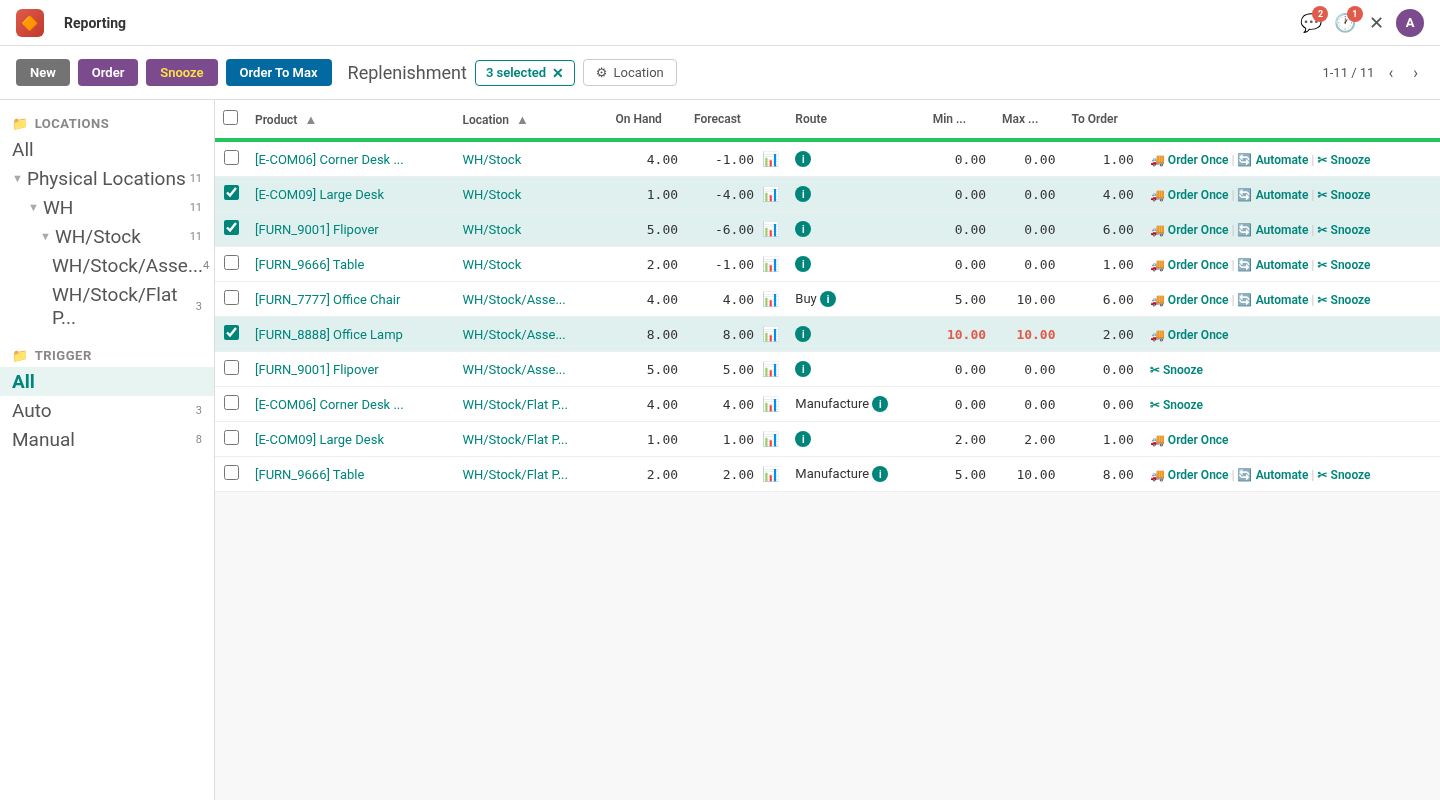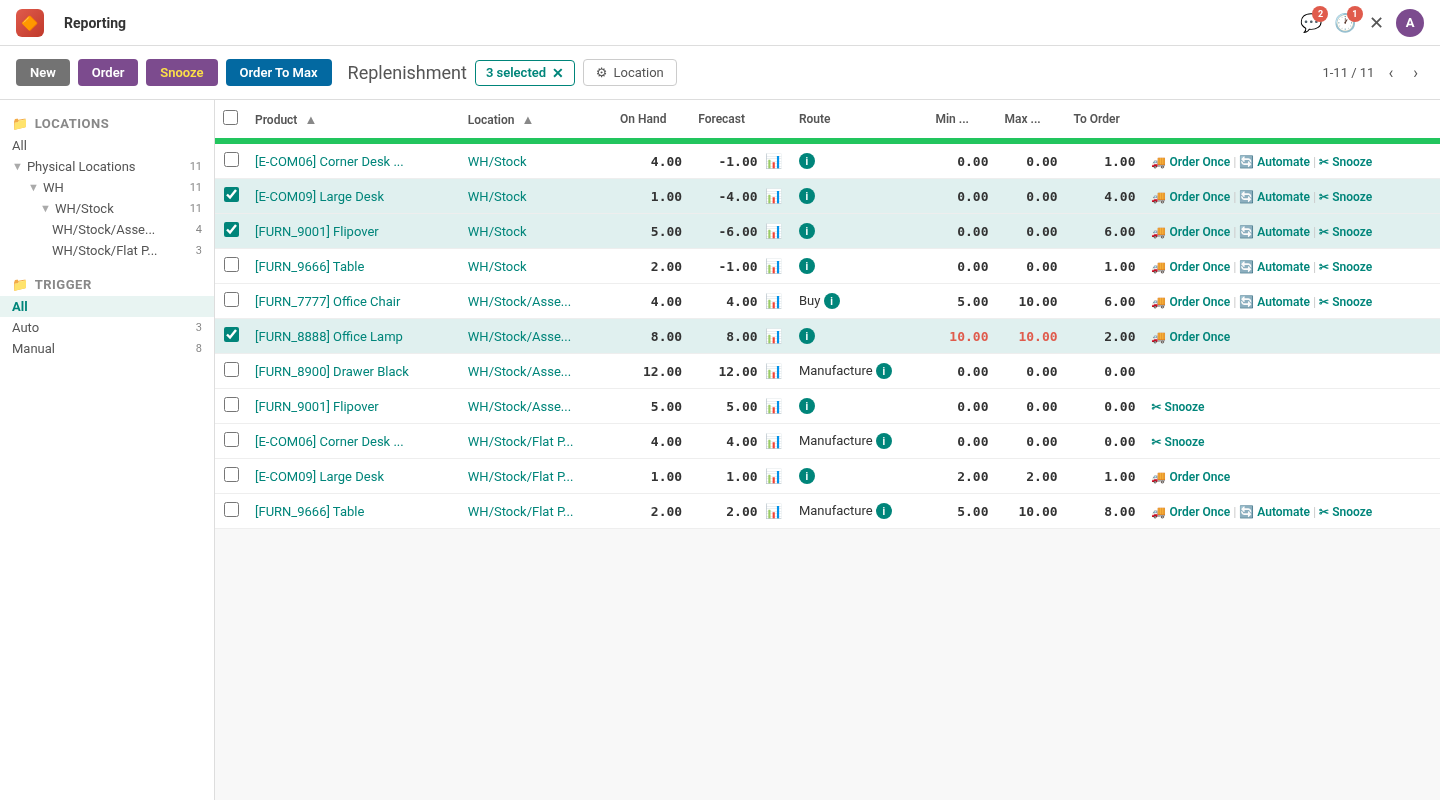--- a/index.html
+++ b/index.html
@@ -32,42 +32,42 @@
 
     
     .layout { display: flex; height: calc(800px - 100px); }
 
     
     .sidebar { width: 215px; background: #fff; border-right: 1px solid #ddd; overflow-y: auto; flex-shrink: 0; padding: 12px 0; }
     .sidebar-section { margin-bottom: 12px; }
     .sidebar-section-header { display: flex; align-items: center; gap: 6px; padding: 4px 12px; font-weight: 700; font-size: 11px; color: #888; text-transform: uppercase; letter-spacing: 0.5px; cursor: pointer; }
     .sidebar-item { display: flex; align-items: center; padding: 3px 12px; cursor: pointer; color: #555; }
     .sidebar-item.active { background: #e8f4f2; color: #00857a; font-weight: 600; }
-    .sidebar-item .label { flex: 1; font-size: 13px; }
+    .sidebar-item .label { flex: 1; font-size: 19px; }
     .sidebar-item .count { font-size: 11px; color: #888; }
     .indent-marker { color: #aaa; margin-right: 4px; font-size: 11px; }
 
     
     .main { flex: 1; overflow-y: auto; background: #f8f8f8; }
 
     
     .data-table { width: 100%; border-collapse: collapse; background: white; }
-    .data-table th { padding: 10px 8px; text-align: left; font-weight: 600; color: #555; border-bottom: 6px solid #22c55e; background: white; font-size: 12px; white-space: nowrap; }
+    .data-table th { padding: 10px 8px; text-align: left; font-weight: 600; color: #555; border-bottom: 4px solid #22c55e; background: white; font-size: 12px; white-space: nowrap; }
     .data-table th.sortable { cursor: pointer; }
     .data-table th .sort-arrow { color: #888; margin-left: 4px; }
     .data-table td { padding: 8px 8px; border-bottom: 1px solid #eee; color: #333; font-size: 13px; white-space: nowrap; }
     .data-table tr.selected-row { background: #e0f0ef; }
     .data-table tr.selected-row td { background: #e0f0ef; }
     .checkbox-cell { width: 32px; text-align: center; }
     .checkbox { width: 15px; height: 15px; cursor: pointer; accent-color: #00857a; }
     .product-link { color: #00857a; text-decoration: none; cursor: pointer; }
     .location-link { color: #00857a; text-decoration: none; cursor: pointer; }
     .chart-icon { color: #00857a; cursor: pointer; font-size: 14px; }
     .info-icon { color: #00857a; cursor: pointer; font-size: 14px; background: #00857a; color: white; border-radius: 50%; width: 16px; height: 16px; display: inline-flex; align-items: center; justify-content: center; font-size: 10px; font-weight: bold; }
-    .num-cell { text-align: right; font-family: monospace; font-weight: bold; }
+    .num-cell { text-align: right; font-family: monospace; }
     .action-btn { color: #00857a; cursor: pointer; font-size: 12px; font-weight: 600; display: inline-flex; align-items: center; gap: 3px; }
     .action-sep { color: #ccc; margin: 0 3px; }
     .negative { color: #e05b4c; }
 
     
     .trigger-all { font-weight: 700; }
   </style>
 </head>
 <body>
 
@@ -329,44 +329,20 @@
     <td class="num-cell" style="color:#e05b4c;font-weight:600;">10.00</td>
     <td class="num-cell" style="color:#e05b4c;font-weight:600;">10.00</td>
     <td class="num-cell">2.00</td>
     <td style="white-space:nowrap;"><span class="action-btn">🚚 Order Once</span></td>
   </tr>
           <tr>
     <td class="checkbox-cell">
       <input type="checkbox" class="checkbox" style="">
     </td>
     <td>
-      <a class="product-link">[FURN_8900] Drawer Black</a>
-    </td>
-    <td>
-      <a class="location-link">WH/Stock/Asse...</a>
-    </td>
-    <td class="num-cell">12.00</td>
-    <td class="num-cell ">
-      12.00
-      <span class="chart-icon">📊</span>
-    </td>
-    <td>
-      <span>Manufacture</span>
-      <span class="info-icon">i</span>
-    </td>
-    <td class="num-cell">0.00</td>
-    <td class="num-cell">0.00</td>
-    <td class="num-cell">0.00</td>
-    <td style="white-space:nowrap;"></td>
-  </tr>
-          <tr>
-    <td class="checkbox-cell">
-      <input type="checkbox" class="checkbox" style="">
-    </td>
-    <td>
       <a class="product-link">[FURN_9001] Flipover</a>
     </td>
     <td>
       <a class="location-link">WH/Stock/Asse...</a>
     </td>
     <td class="num-cell">5.00</td>
     <td class="num-cell ">
       5.00
       <span class="chart-icon">📊</span>
     </td>

